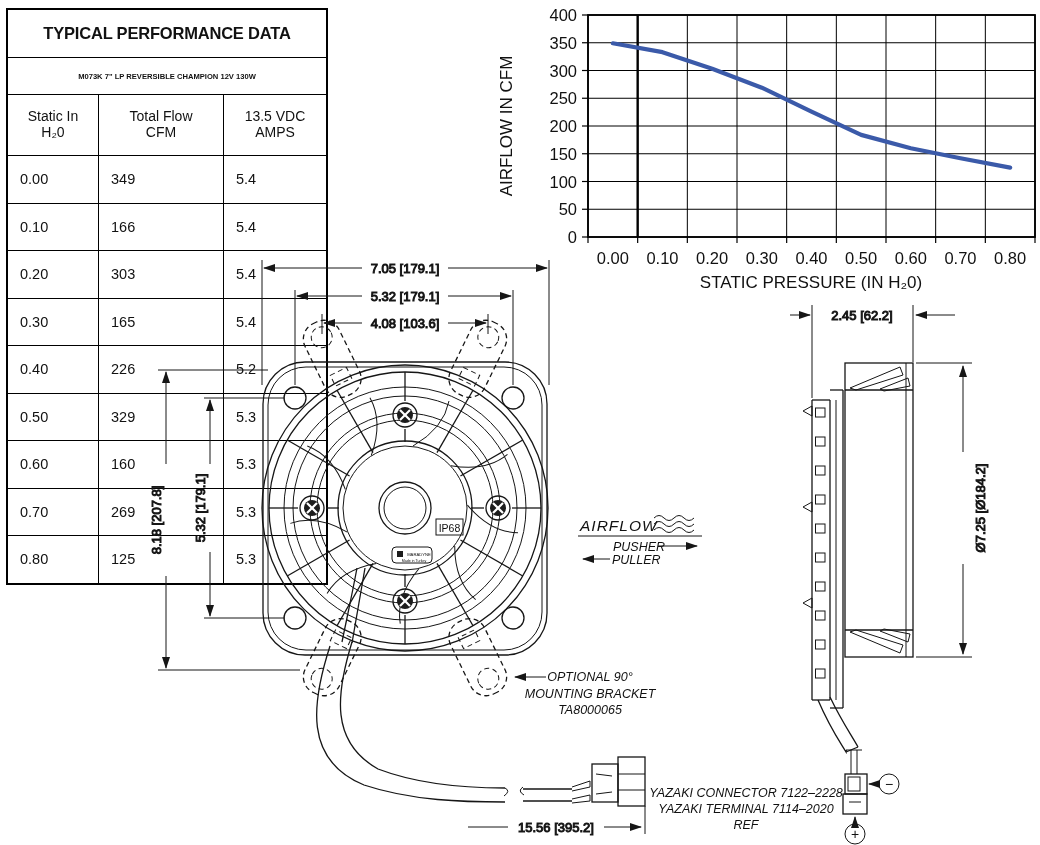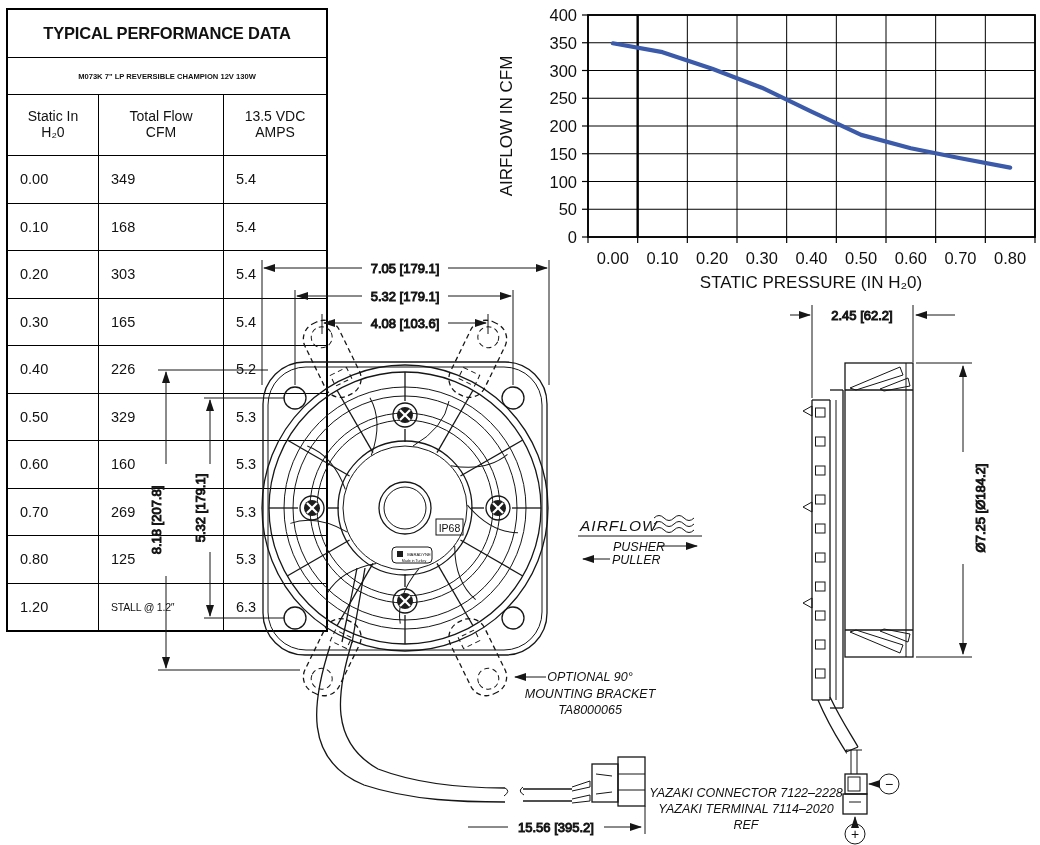--- a/index.html
+++ b/index.html
@@ -69,21 +69,21 @@
       </tr>
     </thead>
     <tbody>
         <tr>
           <td>0.00</td>
           <td>349</td>
           <td>5.4</td>
         </tr>
         <tr>
           <td>0.10</td>
-          <td>168</td>
+          <td>166</td>
           <td>5.4</td>
         </tr>
         <tr>
           <td>0.20</td>
           <td>303</td>
           <td>5.4</td>
         </tr>
         <tr>
           <td>0.30</td>
           <td>165</td>
@@ -106,25 +106,20 @@
         </tr>
         <tr>
           <td>0.70</td>
           <td>269</td>
           <td>5.3</td>
         </tr>
         <tr>
           <td>0.80</td>
           <td>125</td>
           <td>5.3</td>
-        </tr>
-        <tr>
-          <td>1.20</td>
-          <td class="cell-small">STALL @ 1.2″</td>
-          <td>6.3</td>
         </tr>
       </tbody>
   </table>
 
   <div class="chart-wrap">
     <svg id="perf-chart" width="560" height="300" viewBox="0 0 560 300">
       <text class="axis-title" transform="rotate(-90 32 126)" x="32" y="126" text-anchor="middle">AIRFLOW IN CFM</text>
       <text class="axis-title" x="331" y="288" text-anchor="middle">STATIC PRESSURE (IN H₂0)</text>
     <line x1="108" y1="237" x2="555" y2="237" class="grid"></line>
         <line x1="102" y1="237" x2="108" y2="237" class="tick"></line>

